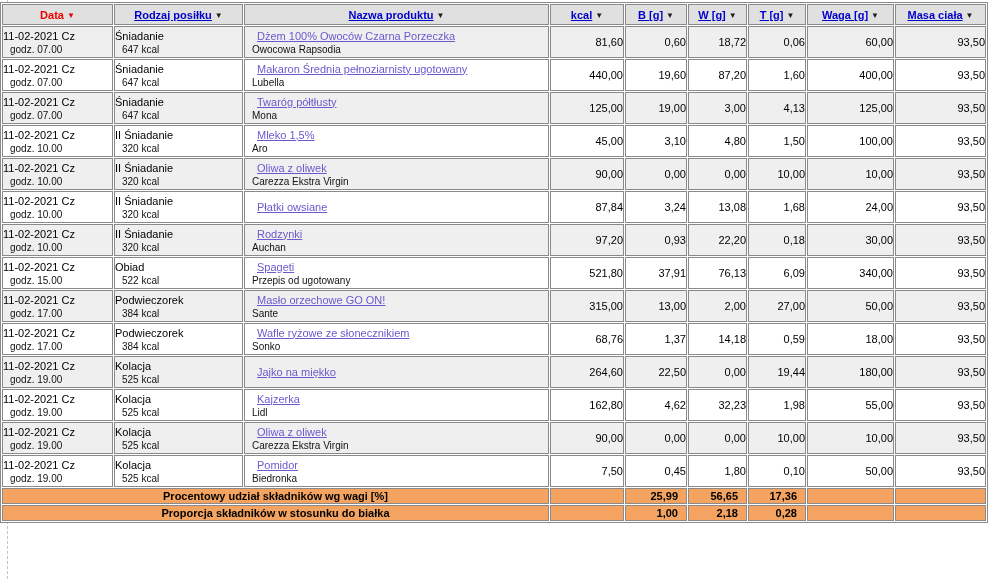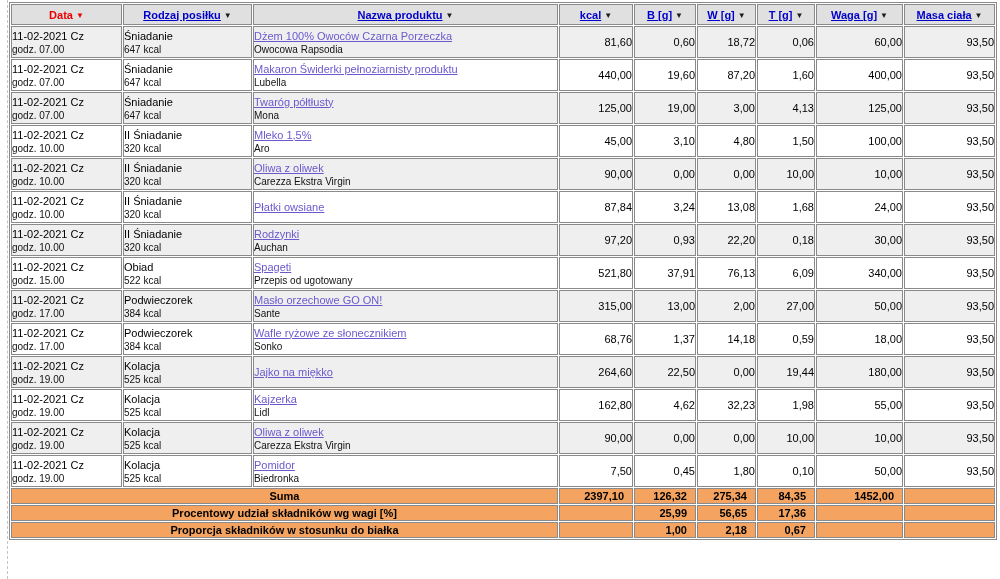--- a/index.html
+++ b/index.html
@@ -15,21 +15,21 @@
   }
   .page { position: relative; width: 1000px; height: 579px; }
   .left-dash {
     position: absolute;
     left: 7px; top: 0;
     height: 579px; width: 0;
     border-left: 1px dashed #c3c3c3;
   }
   table.diary {
     position: absolute;
-    left: 9px; top: 2px;
+    left: 0; top: 2px;
     width: 986px;
     table-layout: fixed;
     border-collapse: separate;
     border-spacing: 1px;
     background: #ffffff;
     border: 1px solid #8a8a8a;
   }
   th, td {
     border: 1px solid #8a8a8a;
     box-sizing: border-box;
@@ -55,25 +55,26 @@
     font-size: 8px;
     color: #1a1a1a;
     margin-left: 3px;
     vertical-align: 1px;
   }
   th.active .tri { color: #ee0000; }
   tbody.body td { height: 32px; vertical-align: middle; padding: 1px 0; }
   tbody.body tr.odd td  { background: #efefef; }
   tbody.body tr.even td { background: #ffffff; }
   .c-date, .c-meal, .c-prod { text-align: left; }
-  .sub { font-size: 10px; margin-top: 2px; color: #111; }
+  .sub { font-size: 10px; margin-top: 2px; color: #111; padding-left: 7px; }
   .prod-link {
     color: #6a5acd;
     text-decoration: underline;
     cursor: pointer;
+    margin-left: 12px;
   }
   td.num { text-align: right; padding-right: 8px; }
   tbody.footer td {
     background: #f4a460;
     height: 16px;
     font-weight: bold;
     vertical-align: middle;
     padding: 1px 8px;
   }
   tbody.footer td.f-label { text-align: center; padding: 1px 2px; }
@@ -133,21 +134,21 @@
         <tr class="even">
     <td class="c-date">
       <div>11-02-2021 Cz</div>
       <div class="sub">godz. 07.00</div>
     </td>
     <td class="c-meal">
       <div>Śniadanie</div>
       <div class="sub">647 kcal</div>
     </td>
     <td class="c-prod">
-      <div><a class="prod-link">Makaron Świderki pełnoziarnisty produktu</a></div>
+      <div><a class="prod-link">Makaron Średnia pełnoziarnisty ugotowany</a></div>
       <div class="sub">Lubella</div>
     </td>
     <td class="num">440,00</td>
     <td class="num">19,60</td>
     <td class="num">87,20</td>
     <td class="num">1,60</td>
     <td class="num">400,00</td>
     <td class="num">93,50</td>
   </tr>
         <tr class="odd">
@@ -386,41 +387,32 @@
     <td class="num">7,50</td>
     <td class="num">0,45</td>
     <td class="num">1,80</td>
     <td class="num">0,10</td>
     <td class="num">50,00</td>
     <td class="num">93,50</td>
   </tr>
       </tbody>
     <tbody class="footer" id="footerRows">
         <tr>
-    <td class="f-label" colspan="3">Suma</td>
-    <td class="num">2397,10</td>
-    <td class="num">126,32</td>
-    <td class="num">275,34</td>
-    <td class="num">84,35</td>
-    <td class="num">1452,00</td>
-    <td class="num"></td>
-  </tr>
-        <tr>
     <td class="f-label" colspan="3">Procentowy udział składników wg wagi [%]</td>
     <td class="num"></td>
     <td class="num">25,99</td>
     <td class="num">56,65</td>
     <td class="num">17,36</td>
     <td class="num"></td>
     <td class="num"></td>
   </tr>
         <tr>
     <td class="f-label" colspan="3">Proporcja składników w stosunku do białka</td>
     <td class="num"></td>
     <td class="num">1,00</td>
     <td class="num">2,18</td>
-    <td class="num">0,67</td>
+    <td class="num">0,28</td>
     <td class="num"></td>
     <td class="num"></td>
   </tr>
       </tbody>
   </table>
 </div>
 
 </body></html>

